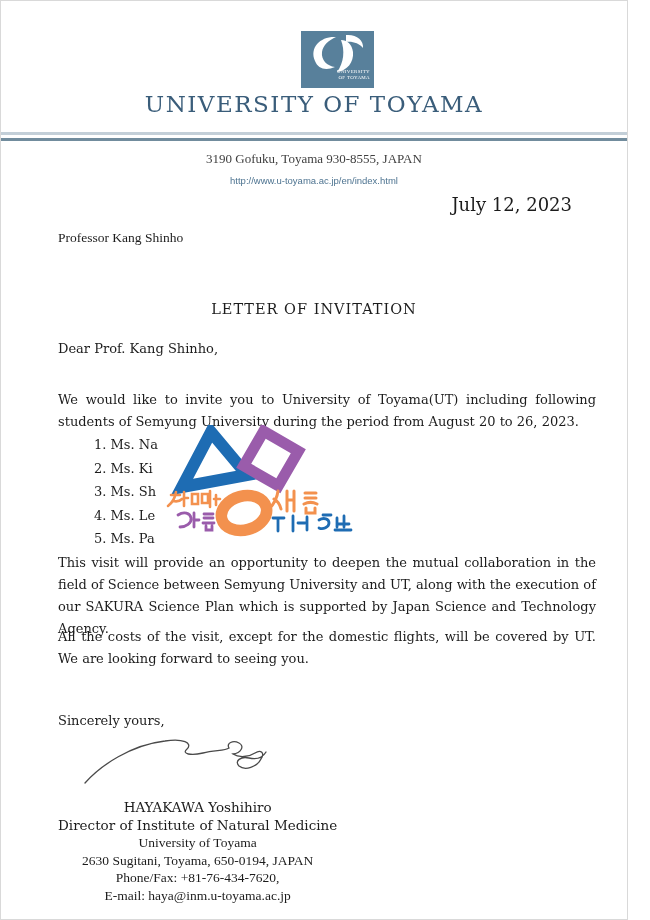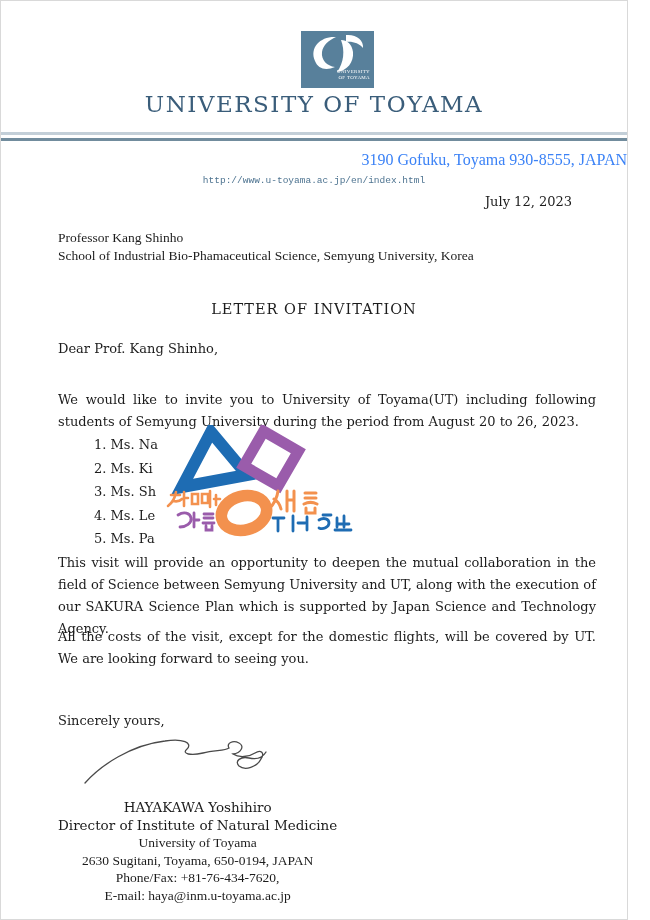--- a/index.html
+++ b/index.html
@@ -15,25 +15,25 @@
   }
   .abs{position:absolute;}
   .centered{left:0;right:0;text-align:center;}
 
   
   .logo-square{left:300px;top:30px;width:73px;height:57px;background:#58809b;}
   .univ-name{top:90px;font-size:23px;letter-spacing:1.5px;color:#3a5d7a;}
   .rule{left:0;right:0;}
   .rule-light{top:131px;height:3px;background:#c3cfd8;}
   .rule-dark{top:137px;height:3px;background:#718c9d;}
-  .hq-address{top:150px;font-size:16px;color:#3b82f6;font-family:"Liberation Serif",serif;text-align:right;}
-  .hq-site{top:174px;font-size:9.5px;color:#4d7390;font-family:Liberation Mono, monospace;}
+  .hq-address{top:150px;font-size:13px;color:#404040;font-family:"Liberation Serif",serif;}
+  .hq-site{top:174px;font-size:9.5px;color:#4d7390;font-family:Liberation Sans, sans-serif;}
 
   
-  .date-line{top:193px;right:55px;font-size:13px;}
+  .date-line{top:193px;right:55px;font-size:18px;}
   .recipient{left:57px;top:228px;font-size:13.5px;line-height:18px;font-family:"Liberation Serif",serif;}
   .letter-title{top:300px;font-size:14.5px;letter-spacing:1px;}
   .salutation{left:57px;top:340px;font-size:13px;}
   .para{left:57px;width:538px;font-size:13px;line-height:22px;text-align:justify;}
   .para1{top:388px;}
   .para2{top:551px;}
   .para3{top:625px;}
   .students{left:93px;top:436px;font-size:13px;}
   .students div{height:23.5px;}
   .closing{left:57px;top:712px;font-size:13px;}
@@ -67,21 +67,20 @@
   <div class="abs rule rule-light"></div>
   <div class="abs rule rule-dark"></div>
 
   <div class="abs centered hq-address">3190 Gofuku, Toyama 930-8555, JAPAN</div>
   <div class="abs centered hq-site">http://www.u-toyama.ac.jp/en/index.html</div>
 
   <div class="abs date-line">July 12, 2023</div>
 
   <div class="abs recipient">
     <div>Professor Kang Shinho</div>
-    <div>School of Industrial Bio-Phamaceutical Science, Semyung University, Korea</div>
   </div>
 
   <div class="abs salutation">Dear Prof. Kang Shinho,</div>
 
   <div class="abs centered letter-title">LETTER OF INVITATION</div>
 
   <div class="abs para para1">We would like to invite you to University of Toyama(UT) including following students of Semyung University during the period from August 20 to 26, 2023.</div>
 
   <div class="abs students">
     <div>1. Ms. Na</div>

